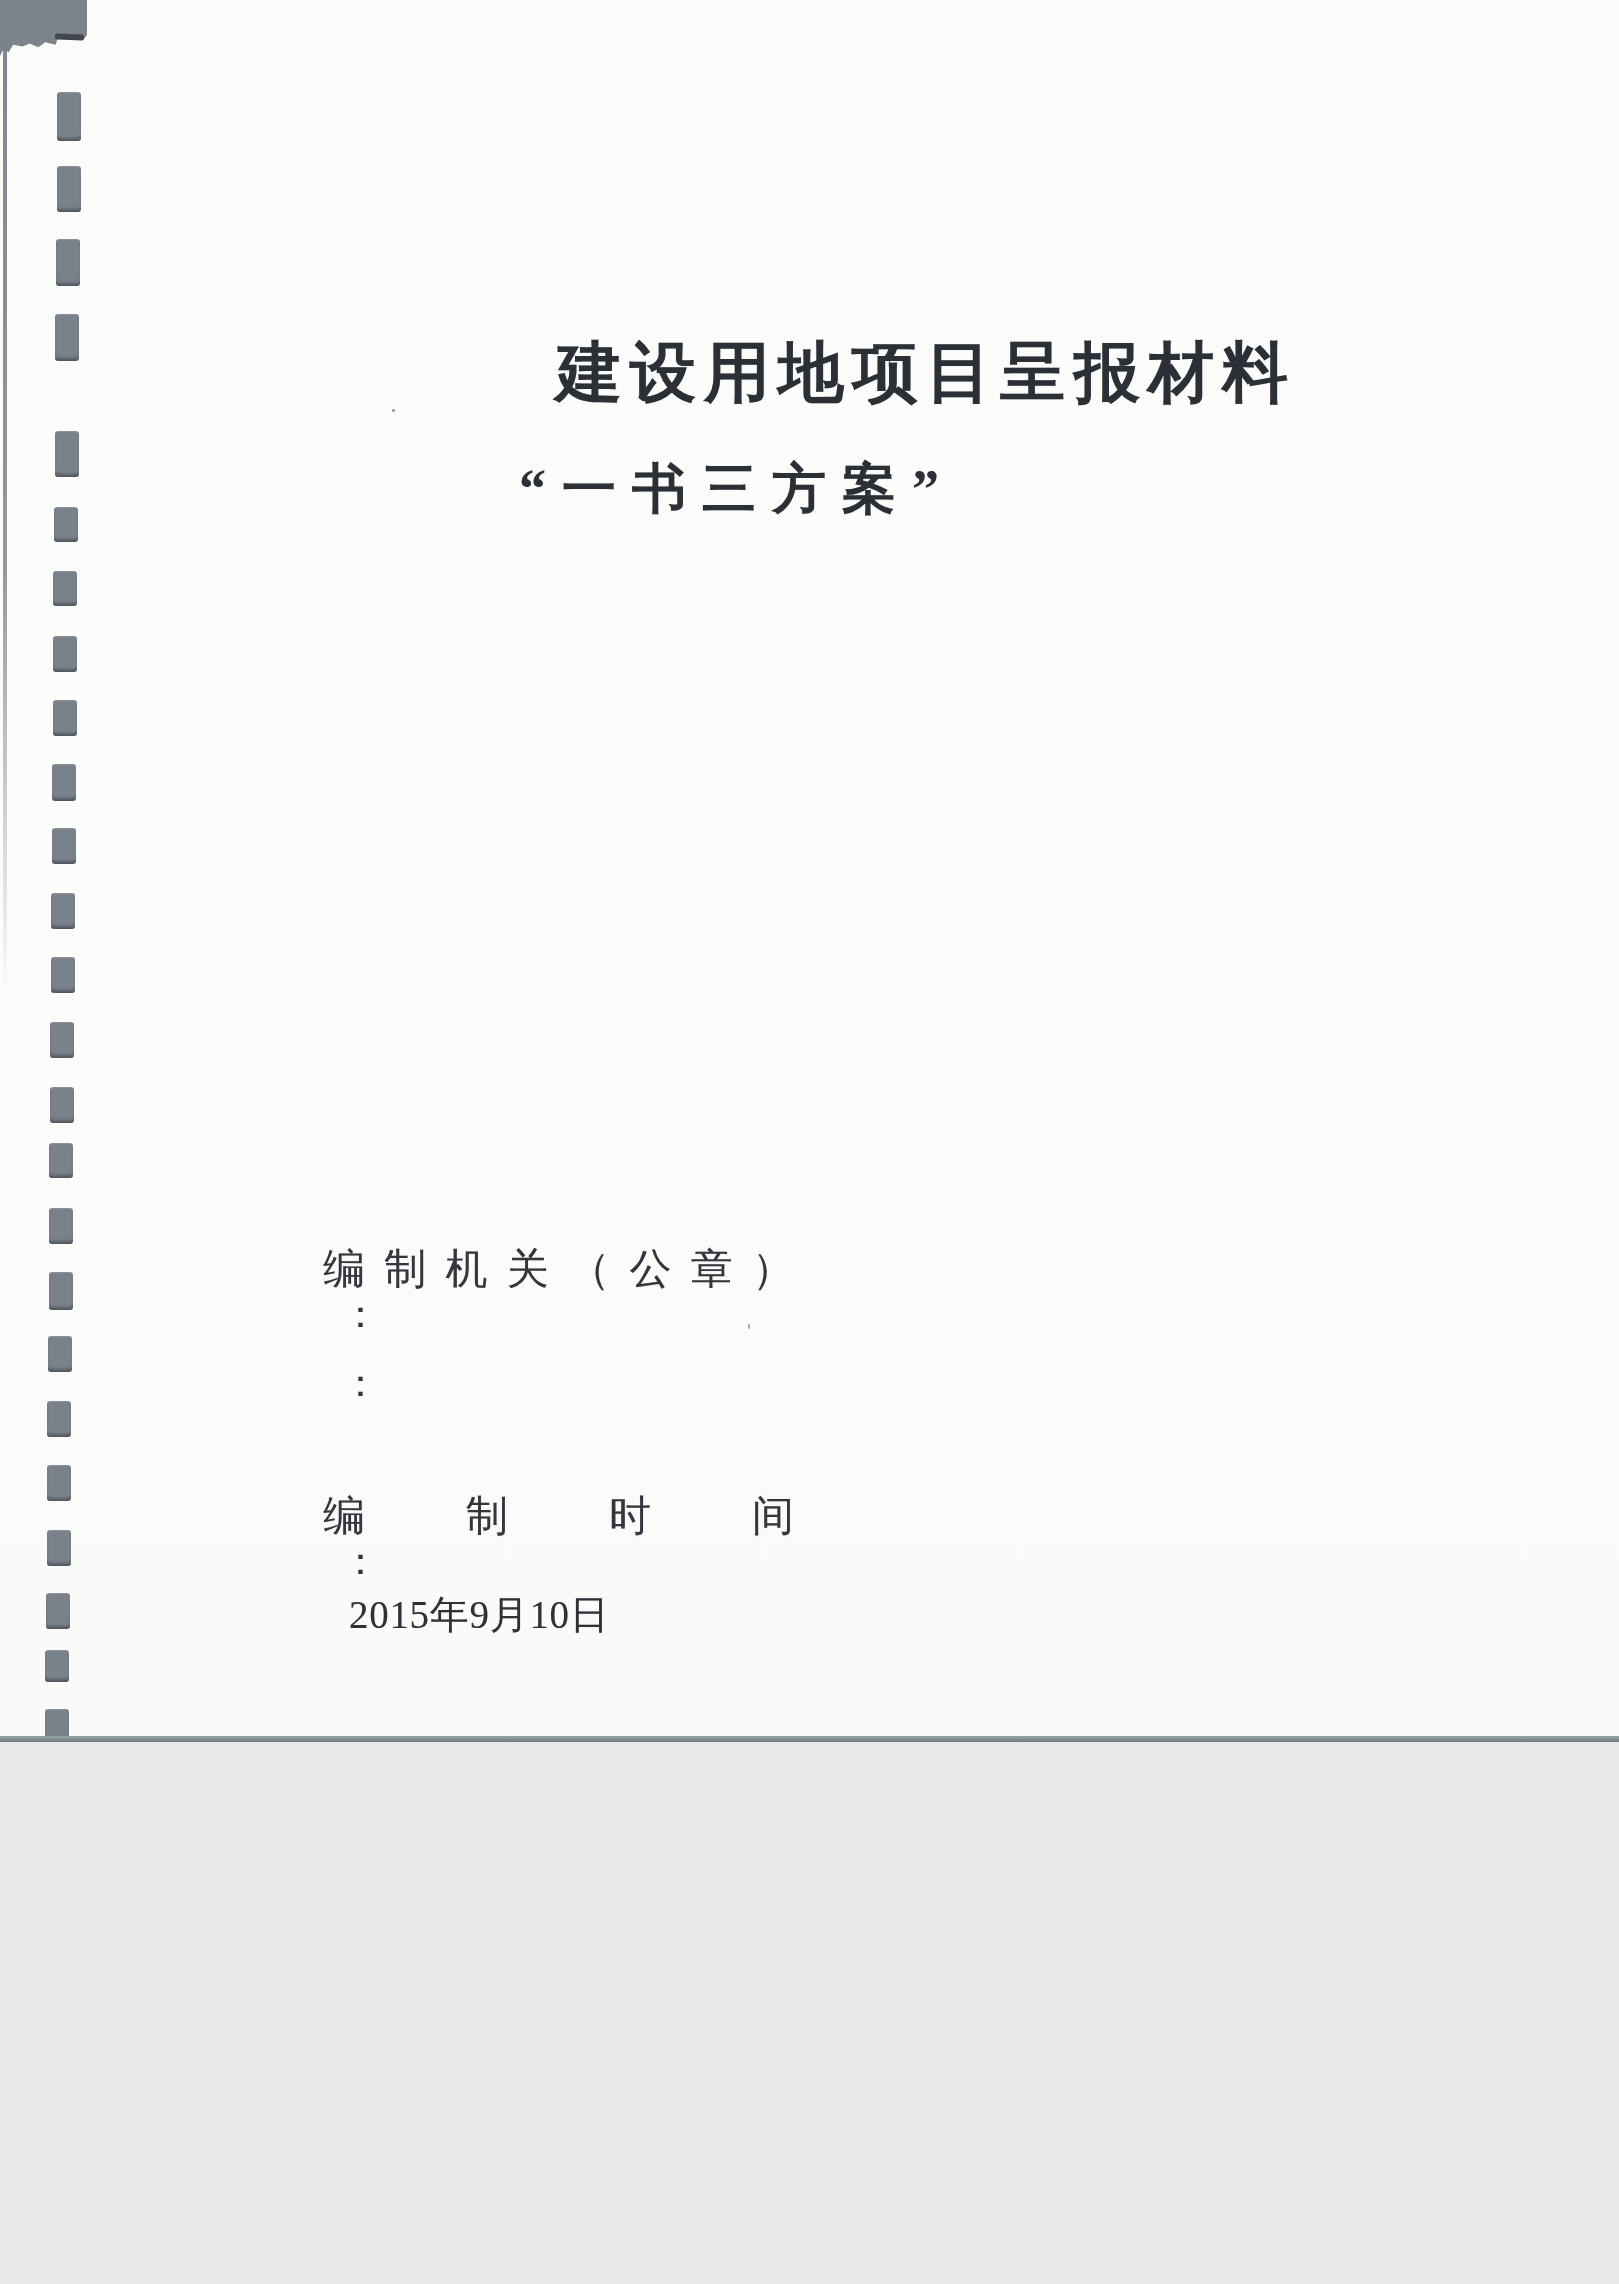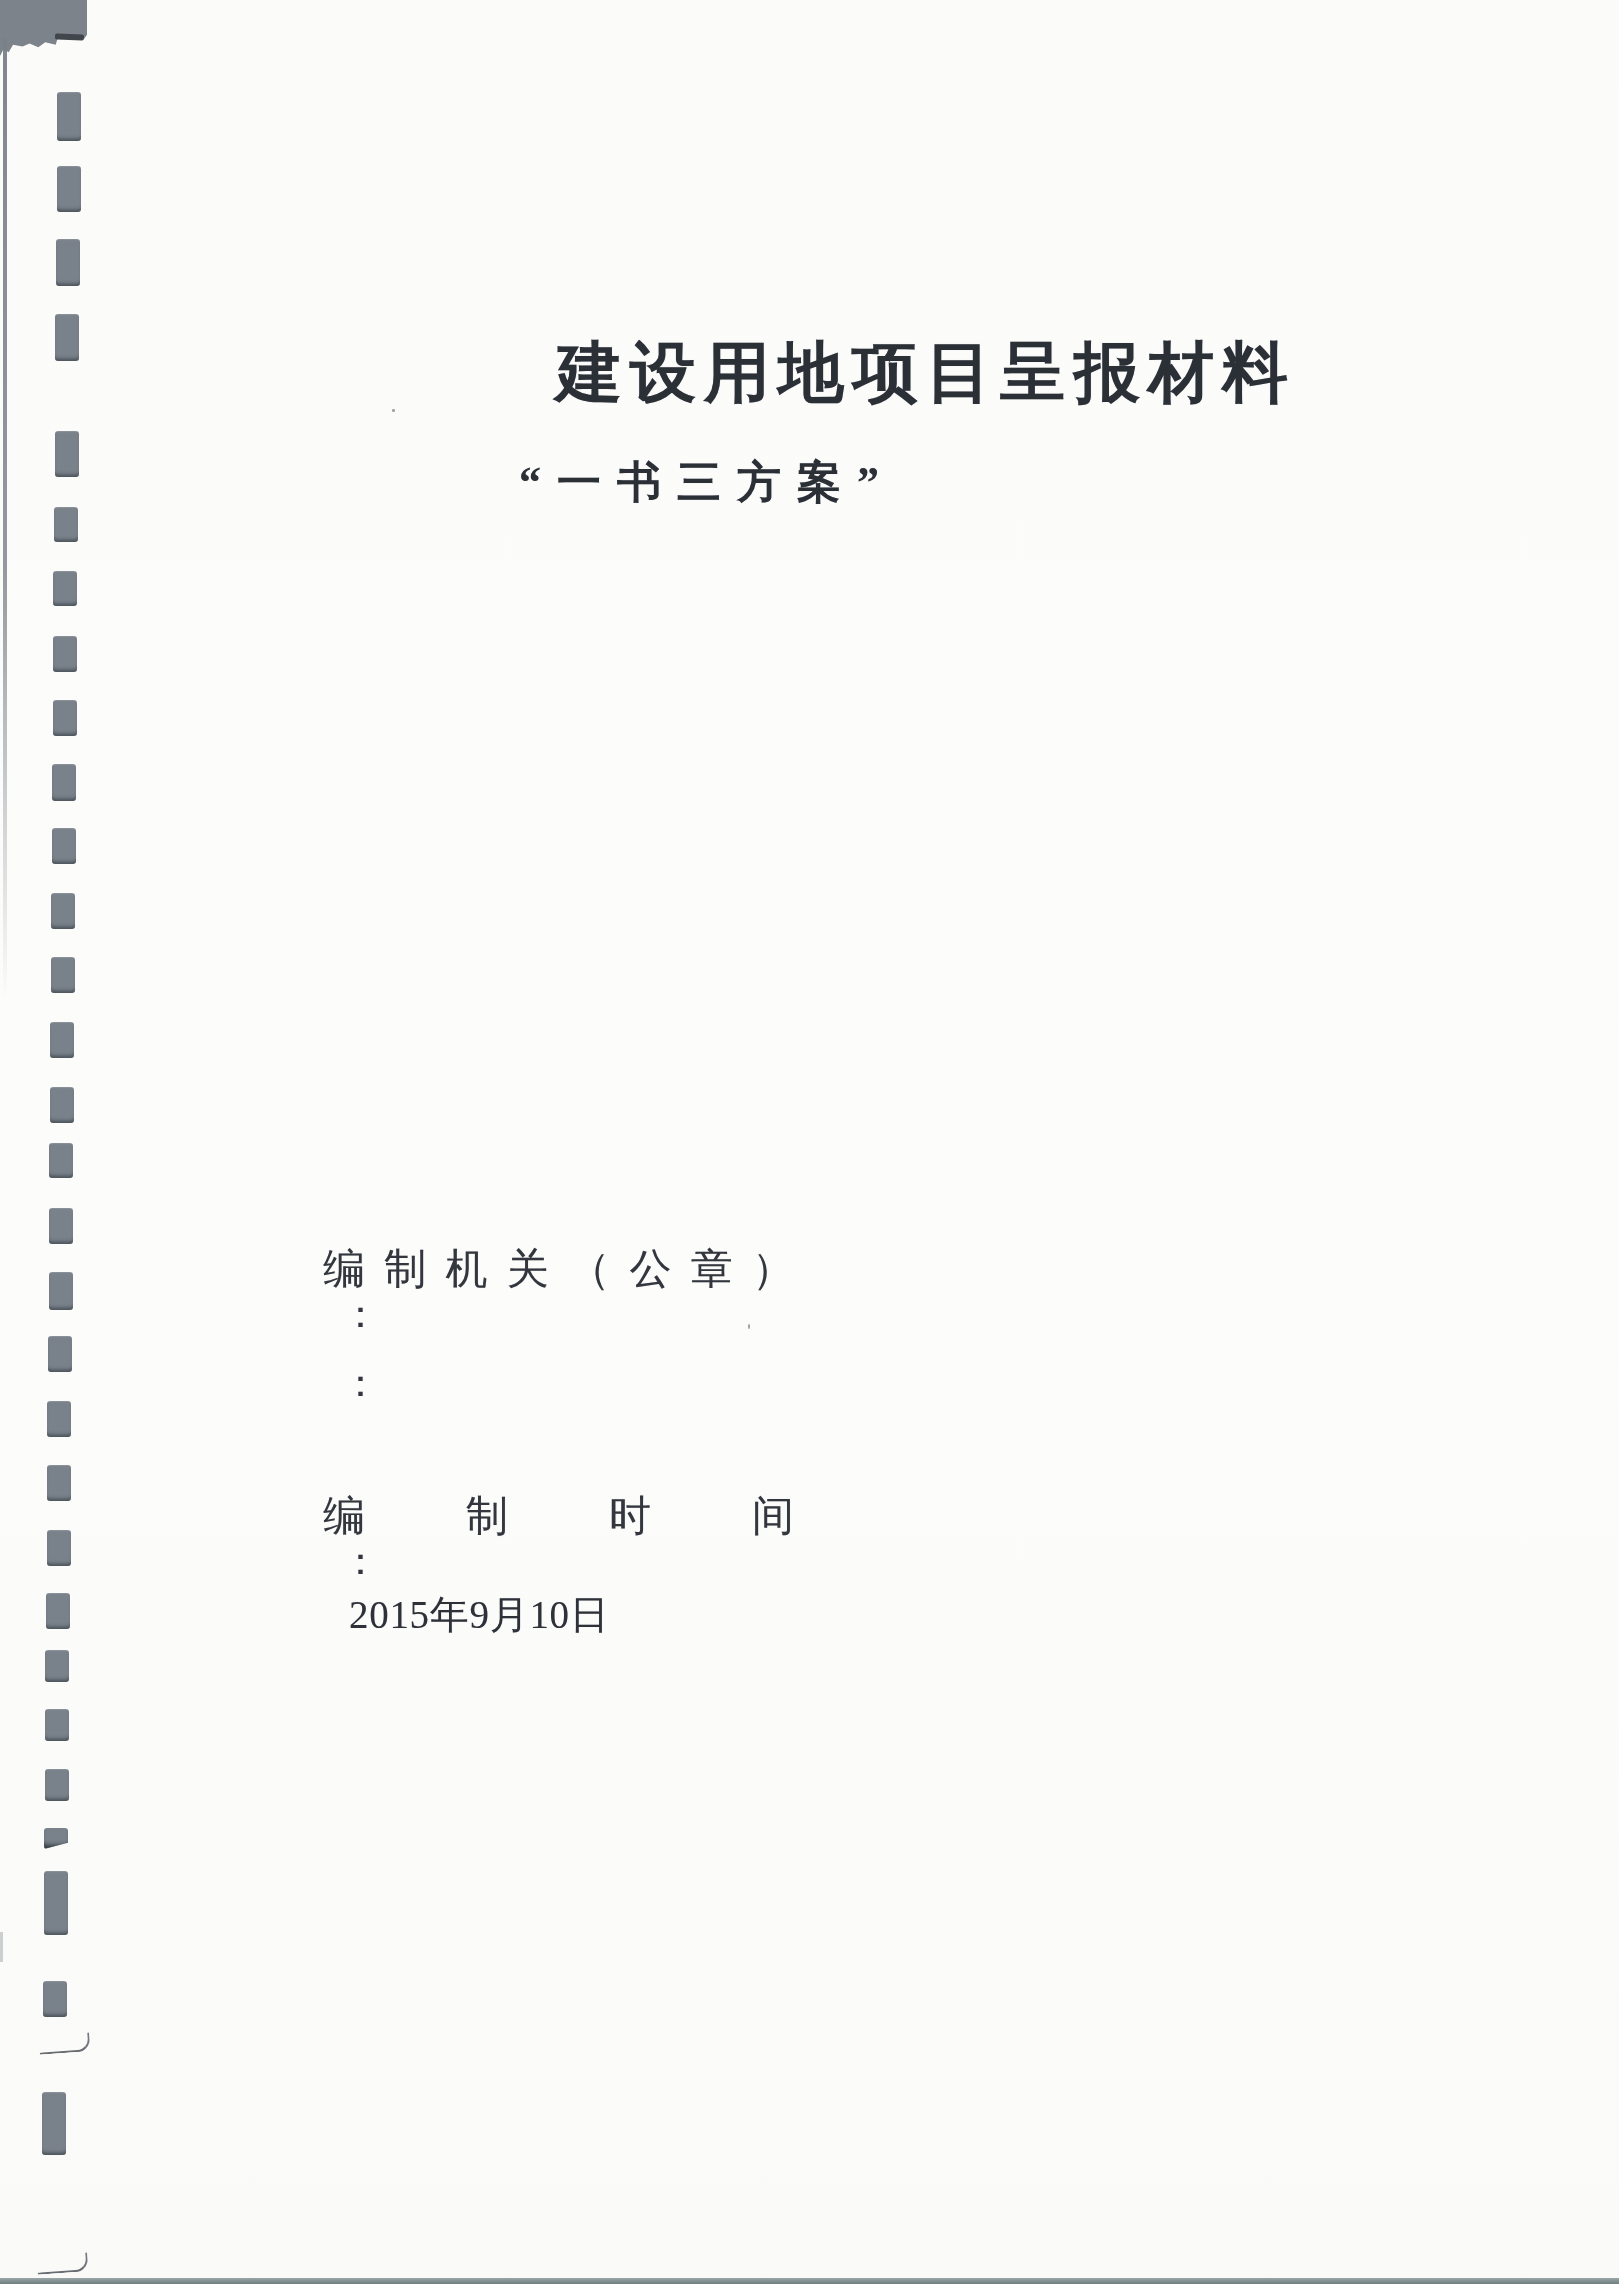--- a/index.html
+++ b/index.html
@@ -1,18 +1,18 @@
 <!DOCTYPE html>
 <html style="font-size:10.5px"><head>
 <meta charset="utf-8">
 <style>
   html,body{margin:0;padding:0;background:#e8e8e8;}
   .page{
     position:relative;
-    width:1619px;height:2284px;
+    width:1619px;height:1742px;
     background:linear-gradient(180deg,#fbfbfa 0%,#fcfcfb 55%,#fafaf9 100%);
     overflow:hidden;
     font-family:"Liberation Serif","DejaVu Serif",serif;
   }
   
   .corner-blob{
     position:absolute;left:0;top:0;width:87px;height:63px;
     background:#7c838b;
     clip-path:polygon(0 0,100% 0,100% 55%,97% 61%,66% 62%,64% 71%,52% 67%,44% 75%,34% 69%,26% 74%,15% 71%,10% 83%,4% 78%,0 89%);
   }
@@ -50,21 +50,21 @@
   .speck{position:absolute;border-radius:50%;background:#9ba1a8;}
   
   .doc-title{
     position:absolute;left:556px;top:328px;
     font-size:66px;font-weight:bold;letter-spacing:8px;
     color:#2b2f36;white-space:nowrap;
     text-shadow:0 0 0.7px rgba(55,65,90,.35);
   }
   .doc-subtitle{
     position:absolute;left:519px;top:453px;
-    font-size:44px;font-weight:bold;letter-spacing:16px;
+    font-size:54px;font-weight:bold;letter-spacing:16px;
     color:#2b2f36;white-space:nowrap;
     text-shadow:0 0 0.7px rgba(55,65,90,.35);
   }
   .field-row{
     position:absolute;left:323px;width:1020px;height:55px;
     display:flex;align-items:flex-start;
     color:#33373d;
     text-shadow:0 0 0.7px rgba(60,70,95,.3);
   }
   .row-1{top:1246px;flex-direction:column;}

